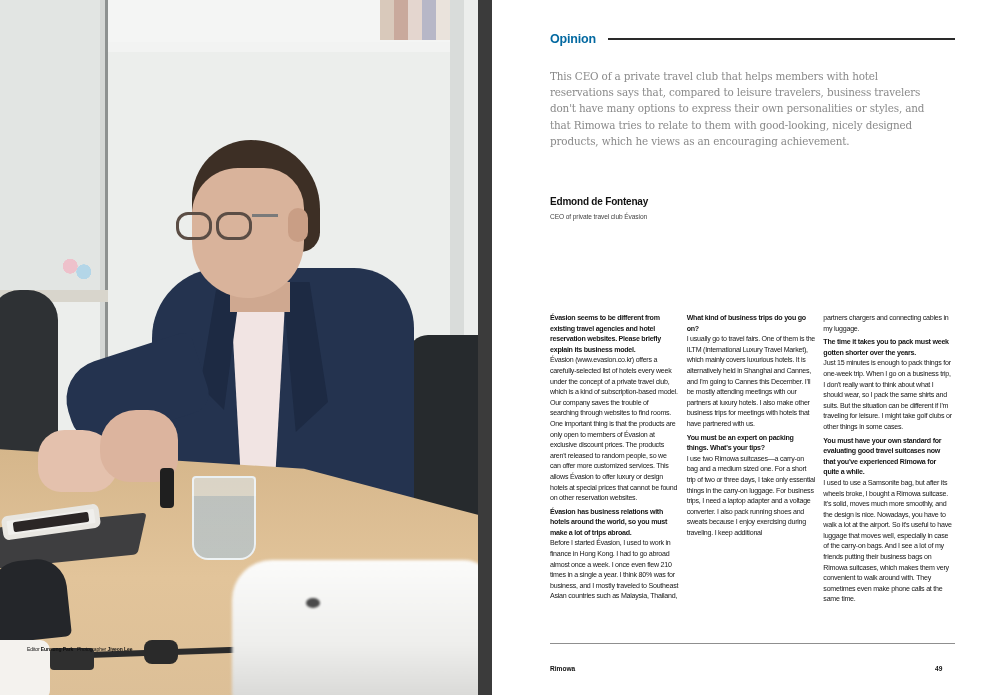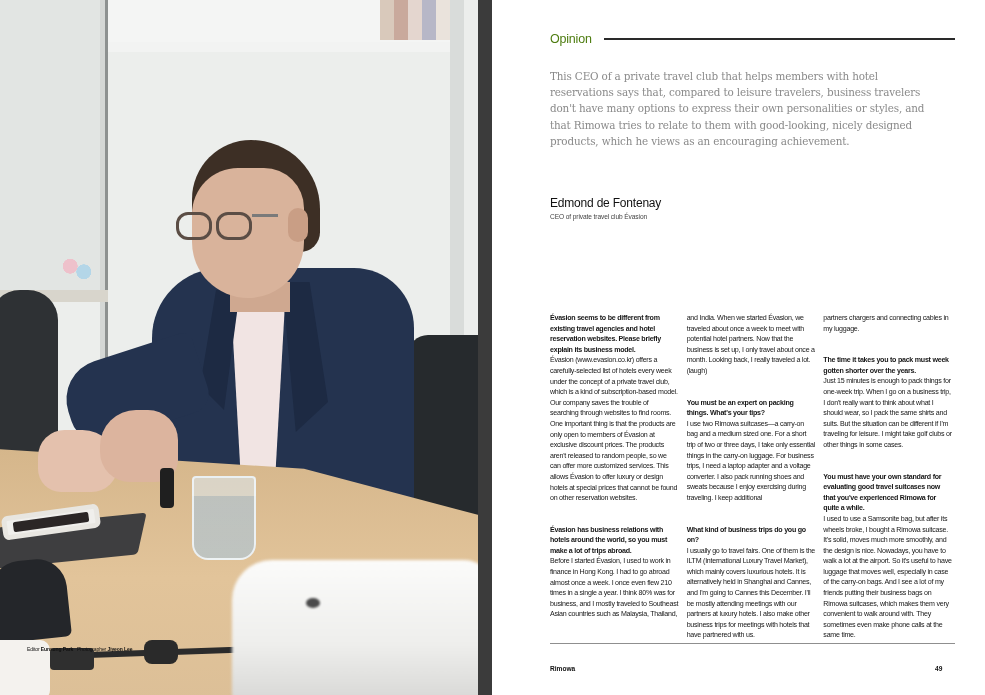--- a/index.html
+++ b/index.html
@@ -80,32 +80,32 @@
     .photo .projector-lens { position: absolute; left: 306px; top: 598px; width: 14px; height: 10px; background: #4b4b4b; border-radius: 50%; filter: blur(1px); }
 
     .photo .credit {
       position: absolute; left: 27px; top: 646px; font-size: 5px; color: #111; white-space: nowrap; letter-spacing: -0.1px;
     }
     .photo .credit b { font-weight: 700; }
 
     
     .page { position: absolute; left: 492px; top: 0; width: 493px; height: 695px; background: #ffffff; }
     .section-head { position: absolute; left: 58px; top: 32px; display: flex; align-items: center; width: 405px; }
-    .section-title { font-size: 12.5px; font-weight: 400; color: #4d7c0f; letter-spacing: -0.2px; }
+    .section-title { font-size: 12.5px; font-weight: 700; color: #0369a1; letter-spacing: -0.2px; }
     .section-rule { flex: 1; height: 1.5px; background: #2a2a2a; margin-left: 12px; }
 
     .lede { position: absolute; left: 58px; top: 68px; width: 380px;
       font-family: "DejaVu Serif", serif; font-size: 10.4px; line-height: 16.2px; color: #8a8a8a; letter-spacing: -0.15px; }
 
-    .byline-name { position: absolute; left: 58px; top: 196px; font-size: 12px; font-weight: 400; color: #111; letter-spacing: -0.2px; }
+    .byline-name { position: absolute; left: 58px; top: 196px; font-size: 10px; font-weight: 700; color: #111; letter-spacing: -0.2px; }
     .byline-role { position: absolute; left: 58px; top: 213px; font-size: 6.6px; color: #444; letter-spacing: -0.1px; }
 
     .columns { position: absolute; left: 58px; top: 313px; width: 410px; height: 320px; display: flex; gap: 0; }
     .col { width: 140px; padding-right: 8px; font-size: 7.1px; line-height: 10.6px; color: #161616; letter-spacing: -0.25px; }
-    .col p { margin-bottom: 21px; }
+    .col p { margin-bottom: 3px; }
     .col p:last-child { margin-bottom: 0; }
     .col .q { font-weight: 700; display: inline; }
 
     .footer-rule { position: absolute; left: 58px; top: 643px; width: 405px; height: 1.2px; background: #8f8f8f; }
     .footer-left { position: absolute; left: 58px; top: 665px; font-size: 6.6px; font-weight: 700; color: #111; }
     .footer-right { position: absolute; left: 443px; top: 665px; font-size: 6.6px; font-weight: 700; color: #111; }
   </style>
 </head>
 <body>
 
@@ -180,29 +180,26 @@
         <span class="q">Évasion seems to be different from existing travel agencies and hotel reservation websites. Please briefly explain its business model.</span><br>
         <span>Évasion (www.evasion.co.kr) offers a carefully-selected list of hotels every week under the concept of a private travel club, which is a kind of subscription-based model. Our company saves the trouble of searching through websites to find rooms. One important thing is that the products are only open to members of Évasion at exclusive discount prices. The products aren't released to random people, so we can offer more customized services. This allows Évasion to offer luxury or design hotels at special prices that cannot be found on other reservation websites.</span>
       </p>
       <p>
         <span class="q">Évasion has business relations with hotels around the world, so you must make a lot of trips abroad.</span><br>
         <span>Before I started Évasion, I used to work in finance in Hong Kong. I had to go abroad almost once a week. I once even flew 210 times in a single a year. I think 80% was for business, and I mostly traveled to Southeast Asian countries such as Malaysia, Thailand,</span>
       </p>
     </div>
     <div class="col">
       <p>
-        <span>and India. When we started Évasion, we traveled about once a week to meet with potential hotel partners. Now that the business is set up, I only travel about once a month. Looking back, I really traveled a lot. (laugh)</span>
+        <span class="q">What kind of business trips do you go on?</span><br>
+        <span>I usually go to travel fairs. One of them is the ILTM (International Luxury Travel Market), which mainly covers luxurious hotels. It is alternatively held in Shanghai and Cannes, and I'm going to Cannes this December. I'll be mostly attending meetings with our partners at luxury hotels. I also make other business trips for meetings with hotels that have partnered with us.</span>
       </p>
       <p>
         <span class="q">You must be an expert on packing things. What's your tips?</span><br>
         <span>I use two Rimowa suitcases—a carry-on bag and a medium sized one. For a short trip of two or three days, I take only essential things in the carry-on luggage. For business trips, I need a laptop adapter and a voltage converter. I also pack running shoes and sweats because I enjoy exercising during traveling. I keep additional</span>
-      </p>
-      <p>
-        <span class="q">What kind of business trips do you go on?</span><br>
-        <span>I usually go to travel fairs. One of them is the ILTM (International Luxury Travel Market), which mainly covers luxurious hotels. It is alternatively held in Shanghai and Cannes, and I'm going to Cannes this December. I'll be mostly attending meetings with our partners at luxury hotels. I also make other business trips for meetings with hotels that have partnered with us.</span>
       </p>
     </div>
     <div class="col">
       <p>
         <span>partners chargers and connecting cables in my luggage.</span>
       </p>
       <p>
         <span class="q">The time it takes you to pack must week gotten shorter over the years.</span><br>
         <span>Just 15 minutes is enough to pack things for one-week trip. When I go on a business trip, I don't really want to think about what I should wear, so I pack the same shirts and suits. But the situation can be different if I'm traveling for leisure. I might take golf clubs or other things in some cases.</span>
       </p>

